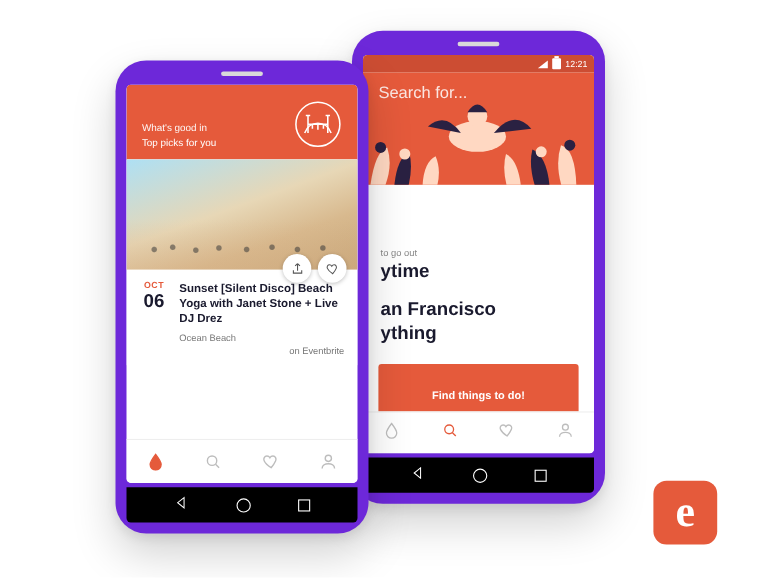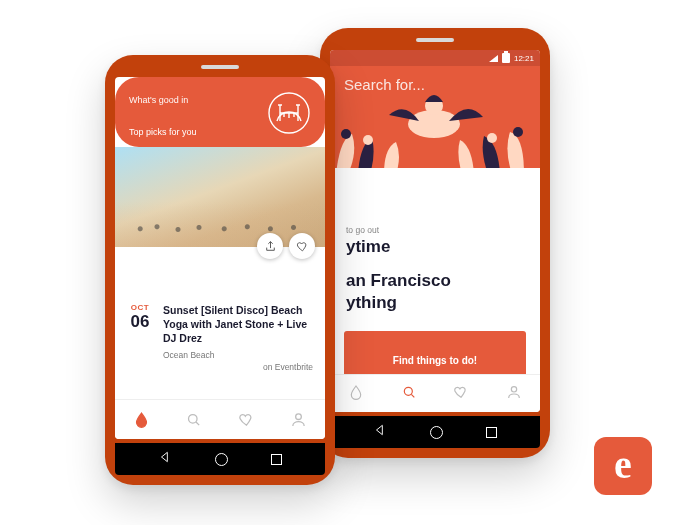--- a/index.html
+++ b/index.html
@@ -8,21 +8,21 @@
     background: #ffffff;
     font-family: -apple-system, BlinkMacSystemFont, "Segoe UI", Helvetica, Arial, sans-serif;
     position: relative;
     overflow: hidden;
   }
 
   
   .phone {
     position: absolute;
     width: 230px; height: 430px;
-    background: #c2410c;
+    background: #6d28d9;
     border-radius: 28px;
     box-shadow: 0 18px 40px rgba(0,0,0,.18), 0 4px 10px rgba(0,0,0,.08);
     overflow: hidden;
   }
   .phone .speaker {
     position: absolute; top: 10px; left: 50%; transform: translateX(-50%);
     width: 38px; height: 4px; border-radius: 3px; background: #d9d9d9;
   }
   .screen {
     position: absolute; top: 22px; left: 10px; right: 10px; bottom: 46px;
@@ -38,31 +38,30 @@
   .android-navbar .circle { width: 13px; height: 13px; border: 1.6px solid #fff; border-radius: 50%; }
   .android-navbar .square { width: 11px; height: 11px; border: 1.6px solid #fff; }
 
   .phone-left  { left: 105px; top: 55px; z-index: 2; }
   .phone-right { left: 320px; top: 28px; z-index: 1; }
 
   
   .hero {
     background: #e55a3b;
     color: #fff;
-    padding: 18px 14px 10px 14px;
+    padding: 34px 14px 10px 14px;
     position: relative;
-    border-radius: 24px;
   }
   .hero-sub { font-size: 9px; opacity: .95; margin-bottom: 4px; }
   .hero-title { font-size: 22px; font-weight: 800; letter-spacing: -.5px; }
   .hero-icon {
     position: absolute; right: 14px; top: 14px;
     width: 44px; height: 44px;
   }
-  .hero-picks { font-size: 9px; margin-top: 22px; }
+  .hero-picks { font-size: 9px; margin-top: 4px; }
 
   .event-card {
     margin: 0; background: #fff; position: relative;
   }
   .event-photo {
     height: 100px; width: 100%;
     background:
       linear-gradient(180deg, rgba(255,190,120,.0) 0%, rgba(255,190,120,.0) 55%, rgba(214,173,130,.35) 100%),
       linear-gradient(160deg, #aee0f4 0%, #e7d7b6 45%, #d8b98e 70%, #c7a77a 100%);
     position: relative;
@@ -86,21 +85,21 @@
   .card-actions {
     position: absolute; right: 10px; top: 86px; display: flex; gap: 6px;
   }
   .card-actions .circle-btn {
     width: 26px; height: 26px; border-radius: 50%; background: #fff;
     box-shadow: 0 1px 4px rgba(0,0,0,.25);
     display: flex; align-items: center; justify-content: center;
   }
   .card-actions svg { width: 13px; height: 13px; stroke: #555; fill: none; stroke-width: 1.8; }
 
-  .event-body { display: flex; padding: 10px 12px 8px 12px; gap: 10px; margin-top: 46px; }
+  .event-body { display: flex; padding: 10px 12px 8px 12px; gap: 10px; }
   .event-date { text-align: center; min-width: 26px; }
   .event-month { font-size: 8px; font-weight: 700; color: #e55a3b; letter-spacing: .5px; }
   .event-day   { font-size: 17px; font-weight: 600; color: #1a1a2e; }
   .event-title { font-size: 10.5px; font-weight: 700; color: #1a1a2e; line-height: 1.35; }
   .event-venue { font-size: 8.5px; color: #777; margin-top: 4px; }
   .event-source{ font-size: 8.5px; color: #777; margin-top: 2px; text-align: right; }
 
   .tabbar {
     position: absolute; bottom: 0; left: 0; right: 0;
     height: 40px; background: #fff; border-top: 1px solid #eee;

